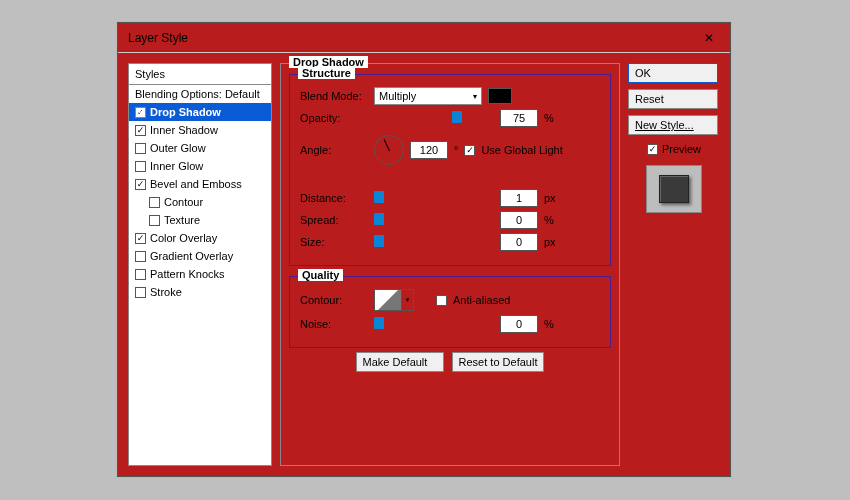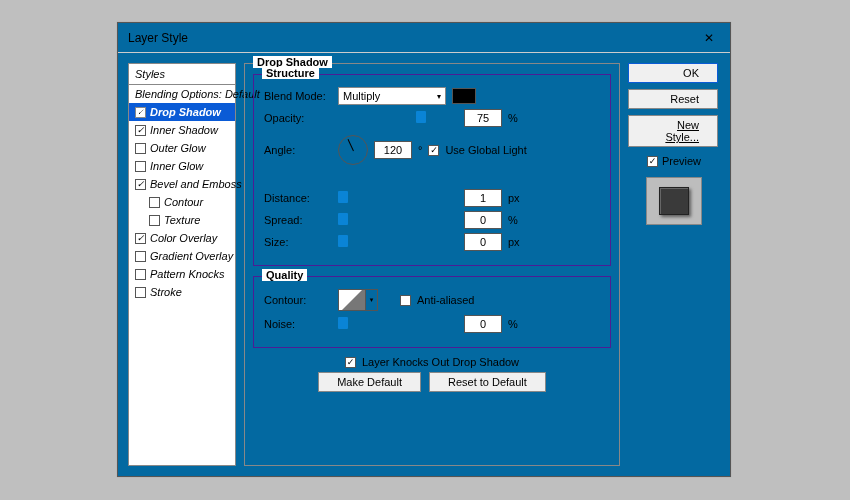--- a/index.html
+++ b/index.html
@@ -1,22 +1,22 @@
 <!DOCTYPE html>
 <html><head>
 <meta charset="utf-8">
 <style>
 * { box-sizing: border-box; margin: 0; padding: 0; font-family: Tahoma, Arial, sans-serif; font-size: 11px; }
 body { background: #bfbfbf; width: 850px; height: 500px; position: relative; }
-.dialog { position: absolute; left: 117px; top: 22px; width: 614px; height: 455px; background: #0369a1; border: 1px solid #555; box-shadow: 0 0 1px rgba(0,0,0,.2); }
+.dialog { position: absolute; left: 117px; top: 22px; width: 614px; height: 455px; background: #b91c1c; border: 1px solid #555; box-shadow: 0 0 1px rgba(0,0,0,.2); }
 .titlebar { height: 30px; display: flex; align-items: center; padding: 0 10px; justify-content: space-between; border-bottom: 1px solid #ccc; }
 .titlebar span { font-size: 12px; }
 .close-x { font-size: 16px; font-weight: 300; cursor: default; padding: 0 6px; }
 .body { display: flex; padding: 10px 10px 10px 10px; height: calc(100% - 30px); gap: 8px; }
-.styles-panel { width: 108px; border: 1px solid #888; background: #fff; font-style: italic; }
+.styles-panel { width: 144px; border: 1px solid #888; background: #fff; }
 .styles-header { padding: 4px 6px; border-bottom: 1px solid #888; }
 .style-item { padding: 3px 6px; display: flex; align-items: center; gap: 4px; white-space: nowrap; }
 .style-item.sub { padding-left: 20px; }
 .style-item.selected { background: #0a5bd6; color: #fff; }
 .style-item.selected .chk { filter: brightness(1.6); }
 .chk { width: 11px; height: 11px; border: 1px solid #555; background: #fff; display: inline-flex; align-items: center; justify-content: center; font-size: 9px; line-height: 9px; flex-shrink: 0; }
 .chk.checked::after { content: "✓"; font-size: 9px; color: #000; }
 .middle { flex: 1; display: flex; flex-direction: column; gap: 6px; }
 .fieldset { border: 1px solid #4c1d95; padding: 8px 10px 10px 10px; position: relative; }
 .fieldset > .legend { position: absolute; top: -8px; left: 8px; background: #fff; padding: 0 4px; font-weight: bold; }
@@ -28,21 +28,21 @@
 .select .arrow { font-size: 8px; }
 .swatch { width: 24px; height: 16px; background: #000; border: 1px solid #555; }
 .slider { flex: 1; height: 4px; background: transparent; position: relative; max-width: 120px; }
 .slider .thumb { position: absolute; top: -5px; width: 10px; height: 12px; background: #0a84d6; border-radius: 1px; }
 .numbox { width: 38px; height: 18px; border: 1px solid #555; text-align: center; }
 .unit { width: 18px; }
 .angle-dial { width: 30px; height: 30px; border: 1px solid #555; border-radius: 50%; position: relative; }
 .angle-dial .needle { position: absolute; width: 1px; height: 13px; background: #000; left: 14px; top: 2px; transform-origin: bottom center; transform: rotate(-25deg); }
 .contour-swatch { width: 28px; height: 22px; border: 1px solid #555; background: linear-gradient(135deg, #fff 0%, #fff 48%, #777 52%, #777 100%); display: inline-block; }
 .drop-arrow { width: 12px; height: 22px; border: 1px solid #555; border-left: none; display: inline-flex; align-items: center; justify-content: center; font-size: 7px; }
-.btn { border: 1px solid #888; background: #f0f0f0; padding: 3px 18px; min-width: 88px; text-align: right; }
+.btn { border: 1px solid #888; background: #f0f0f0; padding: 3px 6px; min-width: 88px; text-align: left; }
 .right { width: 92px; display: flex; flex-direction: column; gap: 6px; align-items: stretch; }
 .right .btn { width: 90px; }
 .ok-btn { border: 1.5px solid #0a5bd6; color: #000; }
 .preview-box { width: 56px; height: 48px; border: 1px solid #888; background: #bdbdbd; display: flex; align-items: center; justify-content: center; margin-top: 4px; align-self: center; }
 .preview-sq { width: 30px; height: 28px; background: #3a3a3a; border: 1px solid #222; box-shadow: inset 1px 1px 0 #666, 2px 2px 3px rgba(0,0,0,.5); }
 .preview-chk { display:flex; align-items:center; gap:4px; justify-content:center; margin-top:2px; }
 </style>
 </head>
 <body>
 
@@ -176,24 +176,20 @@
           <div class="row">
             <span class="lbl">Noise:</span>
             <div class="slider">
                 <div class="thumb" style="left:0"></div>
               </div>
             <input class="numbox" value="0" style="">
             <span class="unit">%</span>
           </div>
         </div>
 
-        <div class="row" style="justify-content:center; margin-top:8px">
-          <span class="chk checked"></span>
-          <span>Layer Knocks Out Drop Shadow</span>
-        </div>
         <div class="row" style="justify-content:center; gap:8px">
           <div class="btn">Make Default</div>
           <div class="btn">Reset to Default</div>
         </div>
       </div>
     </div>
 
     <div class="right">
       <div class="btn ok-btn">OK</div>
       <div class="btn">Reset</div>

